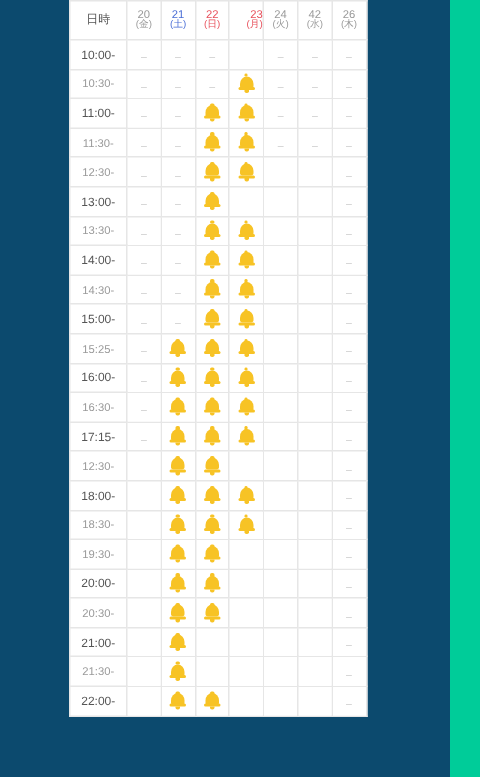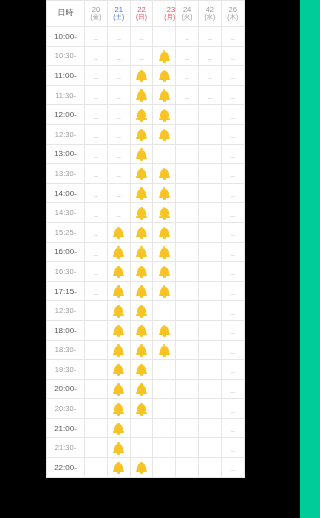--- a/index.html
+++ b/index.html
@@ -11,21 +11,21 @@
   }
 
   body {
     background: #00cc99;
     font-family: "Liberation Sans", "DejaVu Sans", sans-serif;
   }
 
   #calendar-app {
     width: 300px;
     height: 518px;
-    background: #000000;
+    background: #0c4a6e;
     position: relative;
   }
 
   #schedule-table {
     position: absolute;
     left: 46px;
     top: 0;
     width: 198px;
     border-collapse: collapse;
     background: #ffffff;
@@ -230,30 +230,20 @@
           <td class="time-cell half">11:30-</td>
           <td class="slot dash"></td>
           <td class="slot dash"></td>
           <td class="slot bell"><span class="bell-glyph"><span class="bell-top"></span><span class="bell-clapper"></span></span></td>
           <td class="slot bell"><span class="bell-glyph"><span class="bell-top"></span><span class="bell-clapper"></span></span></td>
           <td class="slot dash"></td>
           <td class="slot dash"></td>
           <td class="slot dash"></td>
         </tr>
         <tr>
-          <td class="time-cell">12:00-</td>
-          <td class="slot dash"></td>
-          <td class="slot dash"></td>
-          <td class="slot bell"><span class="bell-glyph"><span class="bell-top"></span><span class="bell-clapper"></span></span></td>
-          <td class="slot bell"><span class="bell-glyph"><span class="bell-top"></span><span class="bell-clapper"></span></span></td>
-          <td class="slot open"><span class="circle-glyph"></span></td>
-          <td class="slot open"><span class="circle-glyph"></span></td>
-          <td class="slot dash"></td>
-        </tr>
-        <tr>
           <td class="time-cell half">12:30-</td>
           <td class="slot dash"></td>
           <td class="slot dash"></td>
           <td class="slot bell"><span class="bell-glyph"><span class="bell-top"></span><span class="bell-clapper"></span></span></td>
           <td class="slot bell"><span class="bell-glyph"><span class="bell-top"></span><span class="bell-clapper"></span></span></td>
           <td class="slot open"><span class="circle-glyph"></span></td>
           <td class="slot open"><span class="circle-glyph"></span></td>
           <td class="slot dash"></td>
         </tr>
         <tr>
@@ -281,20 +271,30 @@
           <td class="slot dash"></td>
           <td class="slot dash"></td>
           <td class="slot bell"><span class="bell-glyph"><span class="bell-top"></span><span class="bell-clapper"></span></span></td>
           <td class="slot bell"><span class="bell-glyph"><span class="bell-top"></span><span class="bell-clapper"></span></span></td>
           <td class="slot open"><span class="circle-glyph"></span></td>
           <td class="slot open"><span class="circle-glyph"></span></td>
           <td class="slot dash"></td>
         </tr>
         <tr>
           <td class="time-cell half">14:30-</td>
+          <td class="slot dash"></td>
+          <td class="slot dash"></td>
+          <td class="slot bell"><span class="bell-glyph"><span class="bell-top"></span><span class="bell-clapper"></span></span></td>
+          <td class="slot bell"><span class="bell-glyph"><span class="bell-top"></span><span class="bell-clapper"></span></span></td>
+          <td class="slot open"><span class="circle-glyph"></span></td>
+          <td class="slot open"><span class="circle-glyph"></span></td>
+          <td class="slot dash"></td>
+        </tr>
+        <tr>
+          <td class="time-cell">15:00-</td>
           <td class="slot dash"></td>
           <td class="slot dash"></td>
           <td class="slot bell"><span class="bell-glyph"><span class="bell-top"></span><span class="bell-clapper"></span></span></td>
           <td class="slot bell"><span class="bell-glyph"><span class="bell-top"></span><span class="bell-clapper"></span></span></td>
           <td class="slot open"><span class="circle-glyph"></span></td>
           <td class="slot open"><span class="circle-glyph"></span></td>
           <td class="slot dash"></td>
         </tr>
         <tr>
           <td class="time-cell half">15:25-</td>

